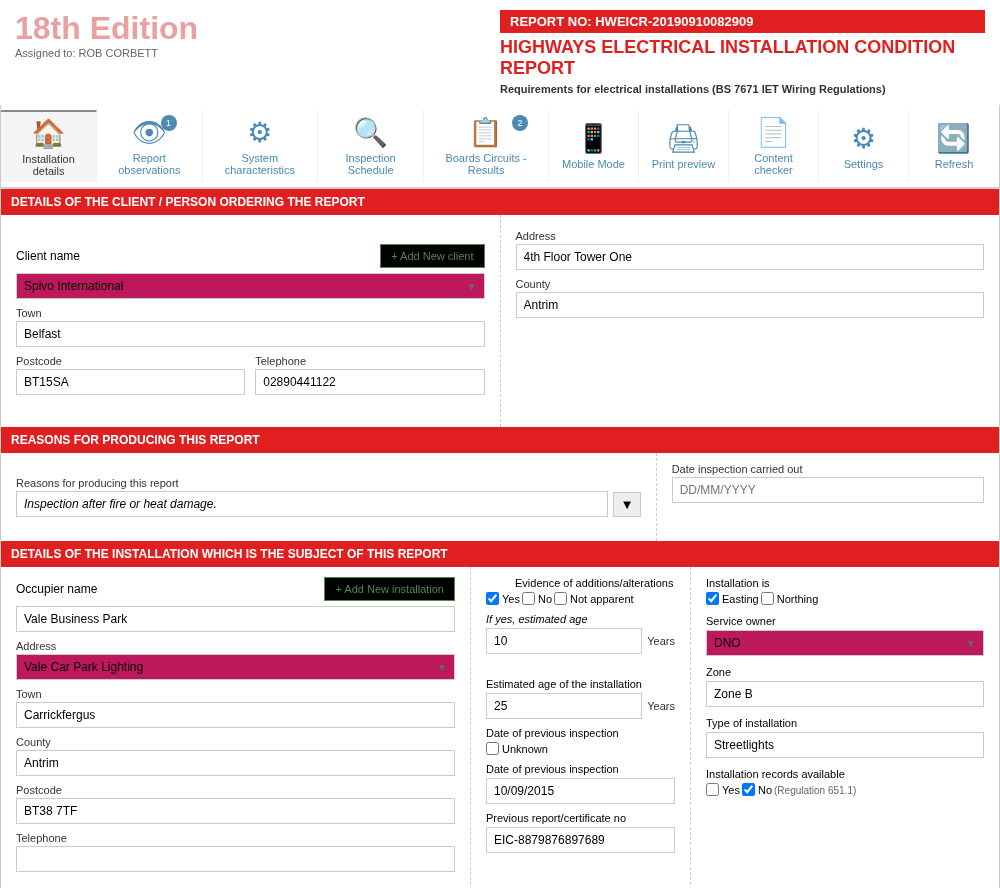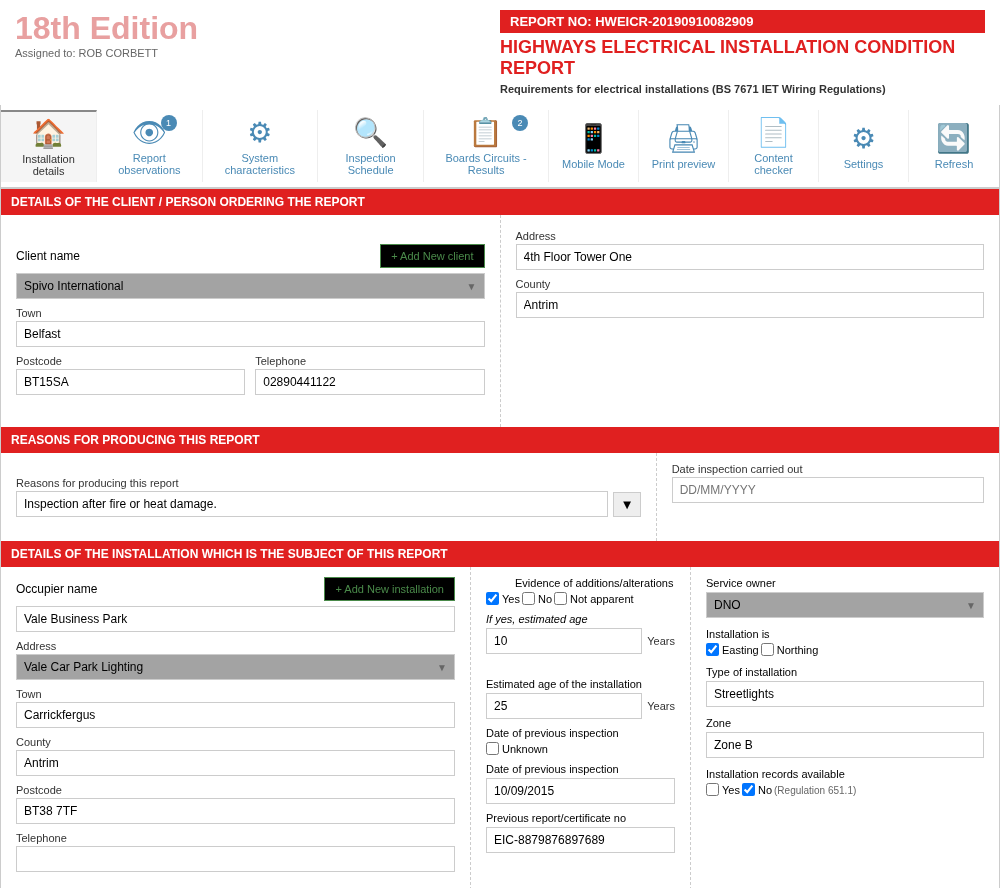--- a/index.html
+++ b/index.html
@@ -26,21 +26,21 @@
 
     
     .section-header { background: #e02020; color: white; font-weight: bold; font-size: 12px; padding: 6px 10px; }
 
     
     .main-content { border: 1px solid #ccc; background: white; }
     .form-row { display: flex; gap: 10px; margin-bottom: 8px; align-items: flex-start; }
     .form-group { display: flex; flex-direction: column; flex: 1; }
     .form-group label { font-size: 11px; color: #333; margin-bottom: 2px; }
     .form-input { border: 1px solid #ccc; padding: 5px 7px; font-size: 12px; width: 100%; background: white; }
-    .form-select { border: 1px solid #ccc; padding: 5px 7px; font-size: 12px; width: 100%; background: #a3a3a3; appearance: none; }
+    .form-select { border: 1px solid #ccc; padding: 5px 7px; font-size: 12px; width: 100%; background: #be185d; appearance: none; }
     .select-wrapper { position: relative; }
     .select-wrapper::after { content: '▼'; position: absolute; right: 8px; top: 50%; transform: translateY(-50%); font-size: 10px; color: #666; pointer-events: none; }
     .add-btn-green { background: #000000; color: #4a8a4a; border: 1px solid #4a8a4a; padding: 5px 10px; cursor: pointer; font-size: 11px; display: flex; align-items: center; gap: 4px; white-space: nowrap; }
 
     .client-header-row { display: flex; justify-content: space-between; align-items: center; padding: 8px 15px; }
 
     
     .two-col { display: flex; gap: 0; }
     .left-col { flex: 1; padding: 24px 15px; border-right: 1px dashed #ccc; }
     .right-col { flex: 1; padding: 10px 15px; }
@@ -169,21 +169,21 @@
       </div>
     </div>
 
     <div class="section-header">REASONS FOR PRODUCING THIS REPORT</div>
 
     <div class="two-col">
       <div class="left-col" style="flex: 2;">
         <div class="form-group">
           <label>Reasons for producing this report</label>
           <div style="display:flex; gap:5px; align-items:center;">
-            <input type="text" class="form-input" style="flex: 1 1 0%;" value="Inspection after fire or heat damage.">
+            <input type="text" class="form-input" style="flex: 1 1 0%; font-style: italic;" value="Inspection after fire or heat damage.">
             <button class="dropdown-btn">▼</button>
           </div>
         </div>
       </div>
       <div class="right-col">
         <div class="form-group">
           <label>Date inspection carried out</label>
           <input type="text" class="form-input" placeholder="DD/MM/YYYY" style="">
         </div>
       </div>
@@ -277,51 +277,51 @@
         </div>
 
         <div style="margin-bottom:8px;">
           <label style="display:block; font-size:11px; margin-bottom:3px;">Previous report/certificate no</label>
           <input type="text" class="form-input" value="EIC-8879876897689" style="">
         </div>
       </div>
 
       <div class="install-right">
         <div style="margin-bottom:10px;">
+          <label style="display:block; font-size:11px; margin-bottom:3px;">Installation is</label>
+          <div class="checkbox-group">
+            <label>
+              <input type="checkbox" checked="" style=""> Easting
+            </label>
+            <label>
+              <input type="checkbox" style=""> Northing
+            </label>
+          </div>
+        </div>
+
+        <div style="margin-bottom:10px;">
           <label style="display:block; font-size:11px; margin-bottom:3px;">Service owner</label>
           <div class="select-wrapper">
             <select class="form-select">
               <option>DNO</option>
             </select>
           </div>
         </div>
 
         <div style="margin-bottom:10px;">
-          <label style="display:block; font-size:11px; margin-bottom:3px;">Installation is</label>
-          <div class="checkbox-group">
-            <label>
-              <input type="checkbox" checked="" style=""> Easting
-            </label>
-            <label>
-              <input type="checkbox" style=""> Northing
-            </label>
-          </div>
+          <label style="display:block; font-size:11px; margin-bottom:3px;">Zone</label>
+          <input type="text" class="form-input" value="Zone B" style="">
         </div>
 
         <div style="margin-bottom:10px;">
           <label style="display:block; font-size:11px; margin-bottom:3px;">Type of installation</label>
           <input type="text" class="form-input" value="Streetlights" style="">
         </div>
 
         <div style="margin-bottom:10px;">
-          <label style="display:block; font-size:11px; margin-bottom:3px;">Zone</label>
-          <input type="text" class="form-input" value="Zone B" style="">
-        </div>
-
-        <div style="margin-bottom:10px;">
           <label style="display:block; font-size:11px; margin-bottom:3px;">Installation records available</label>
           <div class="checkbox-group">
             <label>
               <input type="checkbox" style=""> Yes
             </label>
             <label>
               <input type="checkbox" checked="" style=""> No
             </label>
             <span style="font-size:10px; color:#666;">(Regulation 651.1)</span>
           </div>

